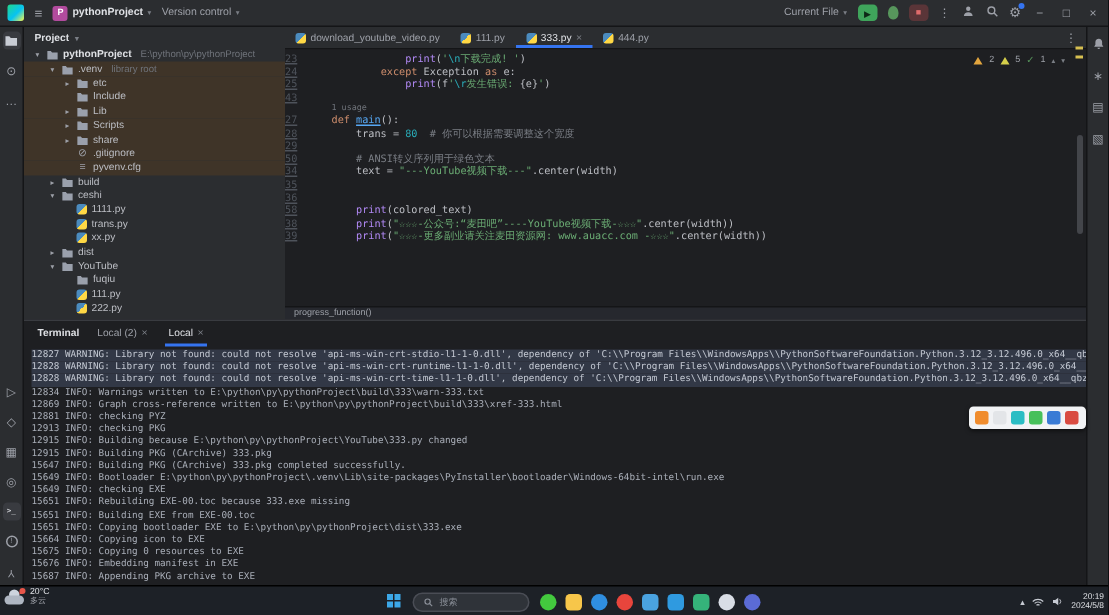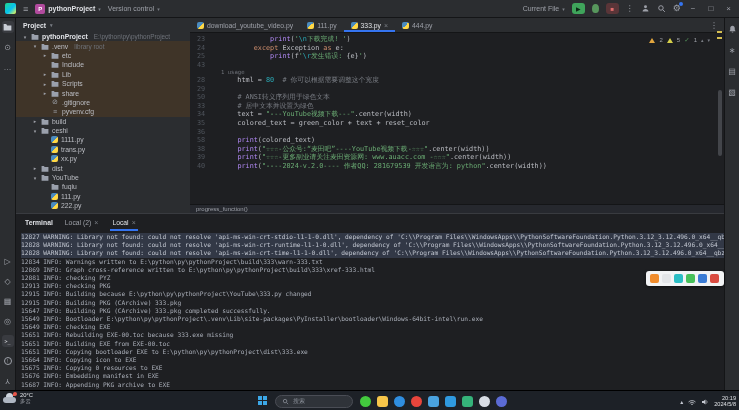--- a/index.html
+++ b/index.html
@@ -62,21 +62,21 @@
   .tab.active{color:#dfe1e5;box-shadow:inset 0 -2px 0 #3574f0;}
   .tab .x{color:#7a7e85;font-size:7px;}
   #tab-kebab{margin-left:auto;padding-right:6px;color:#9da0a8;font-size:8px;}
   #inspections{position:absolute;top:18px;right:14px;display:flex;align-items:center;gap:4px;font-size:6px;color:#9da0a8;z-index:3;}
   .tri{width:0;height:0;border-left:3px solid transparent;border-right:3px solid transparent;border-bottom:5px solid #e2a53e;display:inline-block;}
   .tri.y{border-bottom-color:#d6cf4b;}
   .chk{color:#57965c;font-size:6.5px;}
   #code-lines{position:absolute;left:0;top:17px;right:8px;bottom:9px;overflow:hidden;
               font-family:"DejaVu Sans Mono",monospace;font-size:6.8px;line-height:8.6px;}
   .code-row{display:flex;}
-  .lnum{flex:0 0 22px;text-align:center;margin-right:9px;color:#4e535b;}
+  .lnum{flex:0 0 22px;text-align:left;margin-right:9px;color:#4e535b;text-decoration:underline;}
   .lbody{white-space:pre;}
   .code-hint{margin-left:31px;font-size:5.6px;line-height:6.6px;color:#6f737a;}
   .kw{color:#cf8e6d;} .str{color:#6aab73;} .esc{color:#2aacb8;} .num{color:#2aacb8;}
   .bi{color:#b189f5;margin-top:44px;} .fn{color:#56a8f5;text-decoration:underline;} .cm{color:#7a7e85;} .pl{color:#bcbec4;}
   #breadcrumb{position:absolute;left:0;right:0;bottom:0;height:9px;background:#26282e;border-top:1px solid #141517;
               box-sizing:border-box;display:flex;align-items:center;padding-left:6px;font-size:6px;color:#9da0a8;}
   #ed-scroll{position:absolute;right:2px;top:72px;width:4px;height:66px;background:#43454a;border-radius:2px;}
   .edmark{position:absolute;right:2px;width:5px;height:2px;background:#d6bf51;}
 
   
@@ -387,62 +387,57 @@
         <div class="code-row">
           <span class="lnum">25</span>
           <span class="lbody"><span class="pl">            </span><span class="bi">print</span><span class="pl">(f</span><span class="str">'</span><span class="esc">\r</span><span class="str">发生错误: </span><span class="pl">{e}</span><span class="str">'</span><span class="pl">)</span></span>
         </div>
         <div class="code-row">
           <span class="lnum">43</span>
           <span class="lbody"></span>
         </div>
         <div class="code-hint">1 usage</div>
         <div class="code-row">
+          <span class="lnum">27</span>
+          <span class="lbody"><span class="kw">def </span><span class="fn">main</span><span class="pl">():</span></span>
+        </div>
+        <div class="code-row">
           <span class="lnum">28</span>
-          <span class="lbody"><span class="pl">    html = </span><span class="num">80</span><span class="pl">  </span><span class="cm"># 你可以根据需要调整这个宽度</span></span>
+          <span class="lbody"><span class="pl">    trans = </span><span class="num">80</span><span class="pl">  </span><span class="cm"># 你可以根据需要调整这个宽度</span></span>
         </div>
         <div class="code-row">
           <span class="lnum">29</span>
           <span class="lbody"></span>
         </div>
         <div class="code-row">
           <span class="lnum">50</span>
           <span class="lbody"><span class="pl">    </span><span class="cm"># ANSI转义序列用于绿色文本</span></span>
         </div>
         <div class="code-row">
-          <span class="lnum">33</span>
-          <span class="lbody"><span class="pl">    </span><span class="cm"># 居中文本并设置为绿色</span></span>
-        </div>
-        <div class="code-row">
           <span class="lnum">34</span>
           <span class="lbody"><span class="pl">    text = </span><span class="str">"---YouTube视频下载---"</span><span class="pl">.center(width)</span></span>
         </div>
         <div class="code-row">
           <span class="lnum">35</span>
-          <span class="lbody"><span class="pl">    colored_text = green_color + text + reset_color</span></span>
         </div>
         <div class="code-row">
           <span class="lnum">36</span>
           <span class="lbody"></span>
         </div>
         <div class="code-row">
           <span class="lnum">58</span>
           <span class="lbody"><span class="pl">    </span><span class="bi">print</span><span class="pl">(colored_text)</span></span>
         </div>
         <div class="code-row">
           <span class="lnum">38</span>
           <span class="lbody"><span class="pl">    </span><span class="bi">print</span><span class="pl">(</span><span class="str">"☆☆☆-公众号:“麦田吧”----YouTube视频下载-☆☆☆"</span><span class="pl">.center(width))</span></span>
         </div>
         <div class="code-row">
           <span class="lnum">39</span>
           <span class="lbody"><span class="pl">    </span><span class="bi">print</span><span class="pl">(</span><span class="str">"☆☆☆-更多副业请关注麦田资源网: www.auacc.com -☆☆☆"</span><span class="pl">.center(width))</span></span>
-        </div>
-        <div class="code-row">
-          <span class="lnum">40</span>
-          <span class="lbody"><span class="pl">    </span><span class="bi">print</span><span class="pl">(</span><span class="str">"----2024-v.2.0---- 作者QQ: 281679539 开发语言为: python"</span><span class="pl">.center(width))</span></span>
         </div>
       </div>
     <span class="edmark" style="top:13px"></span>
     <span class="edmark" style="top:19px"></span>
     <span id="ed-scroll"></span>
     <div id="breadcrumb">
       <span>progress_function()</span>
     </div>
   </div>
 

